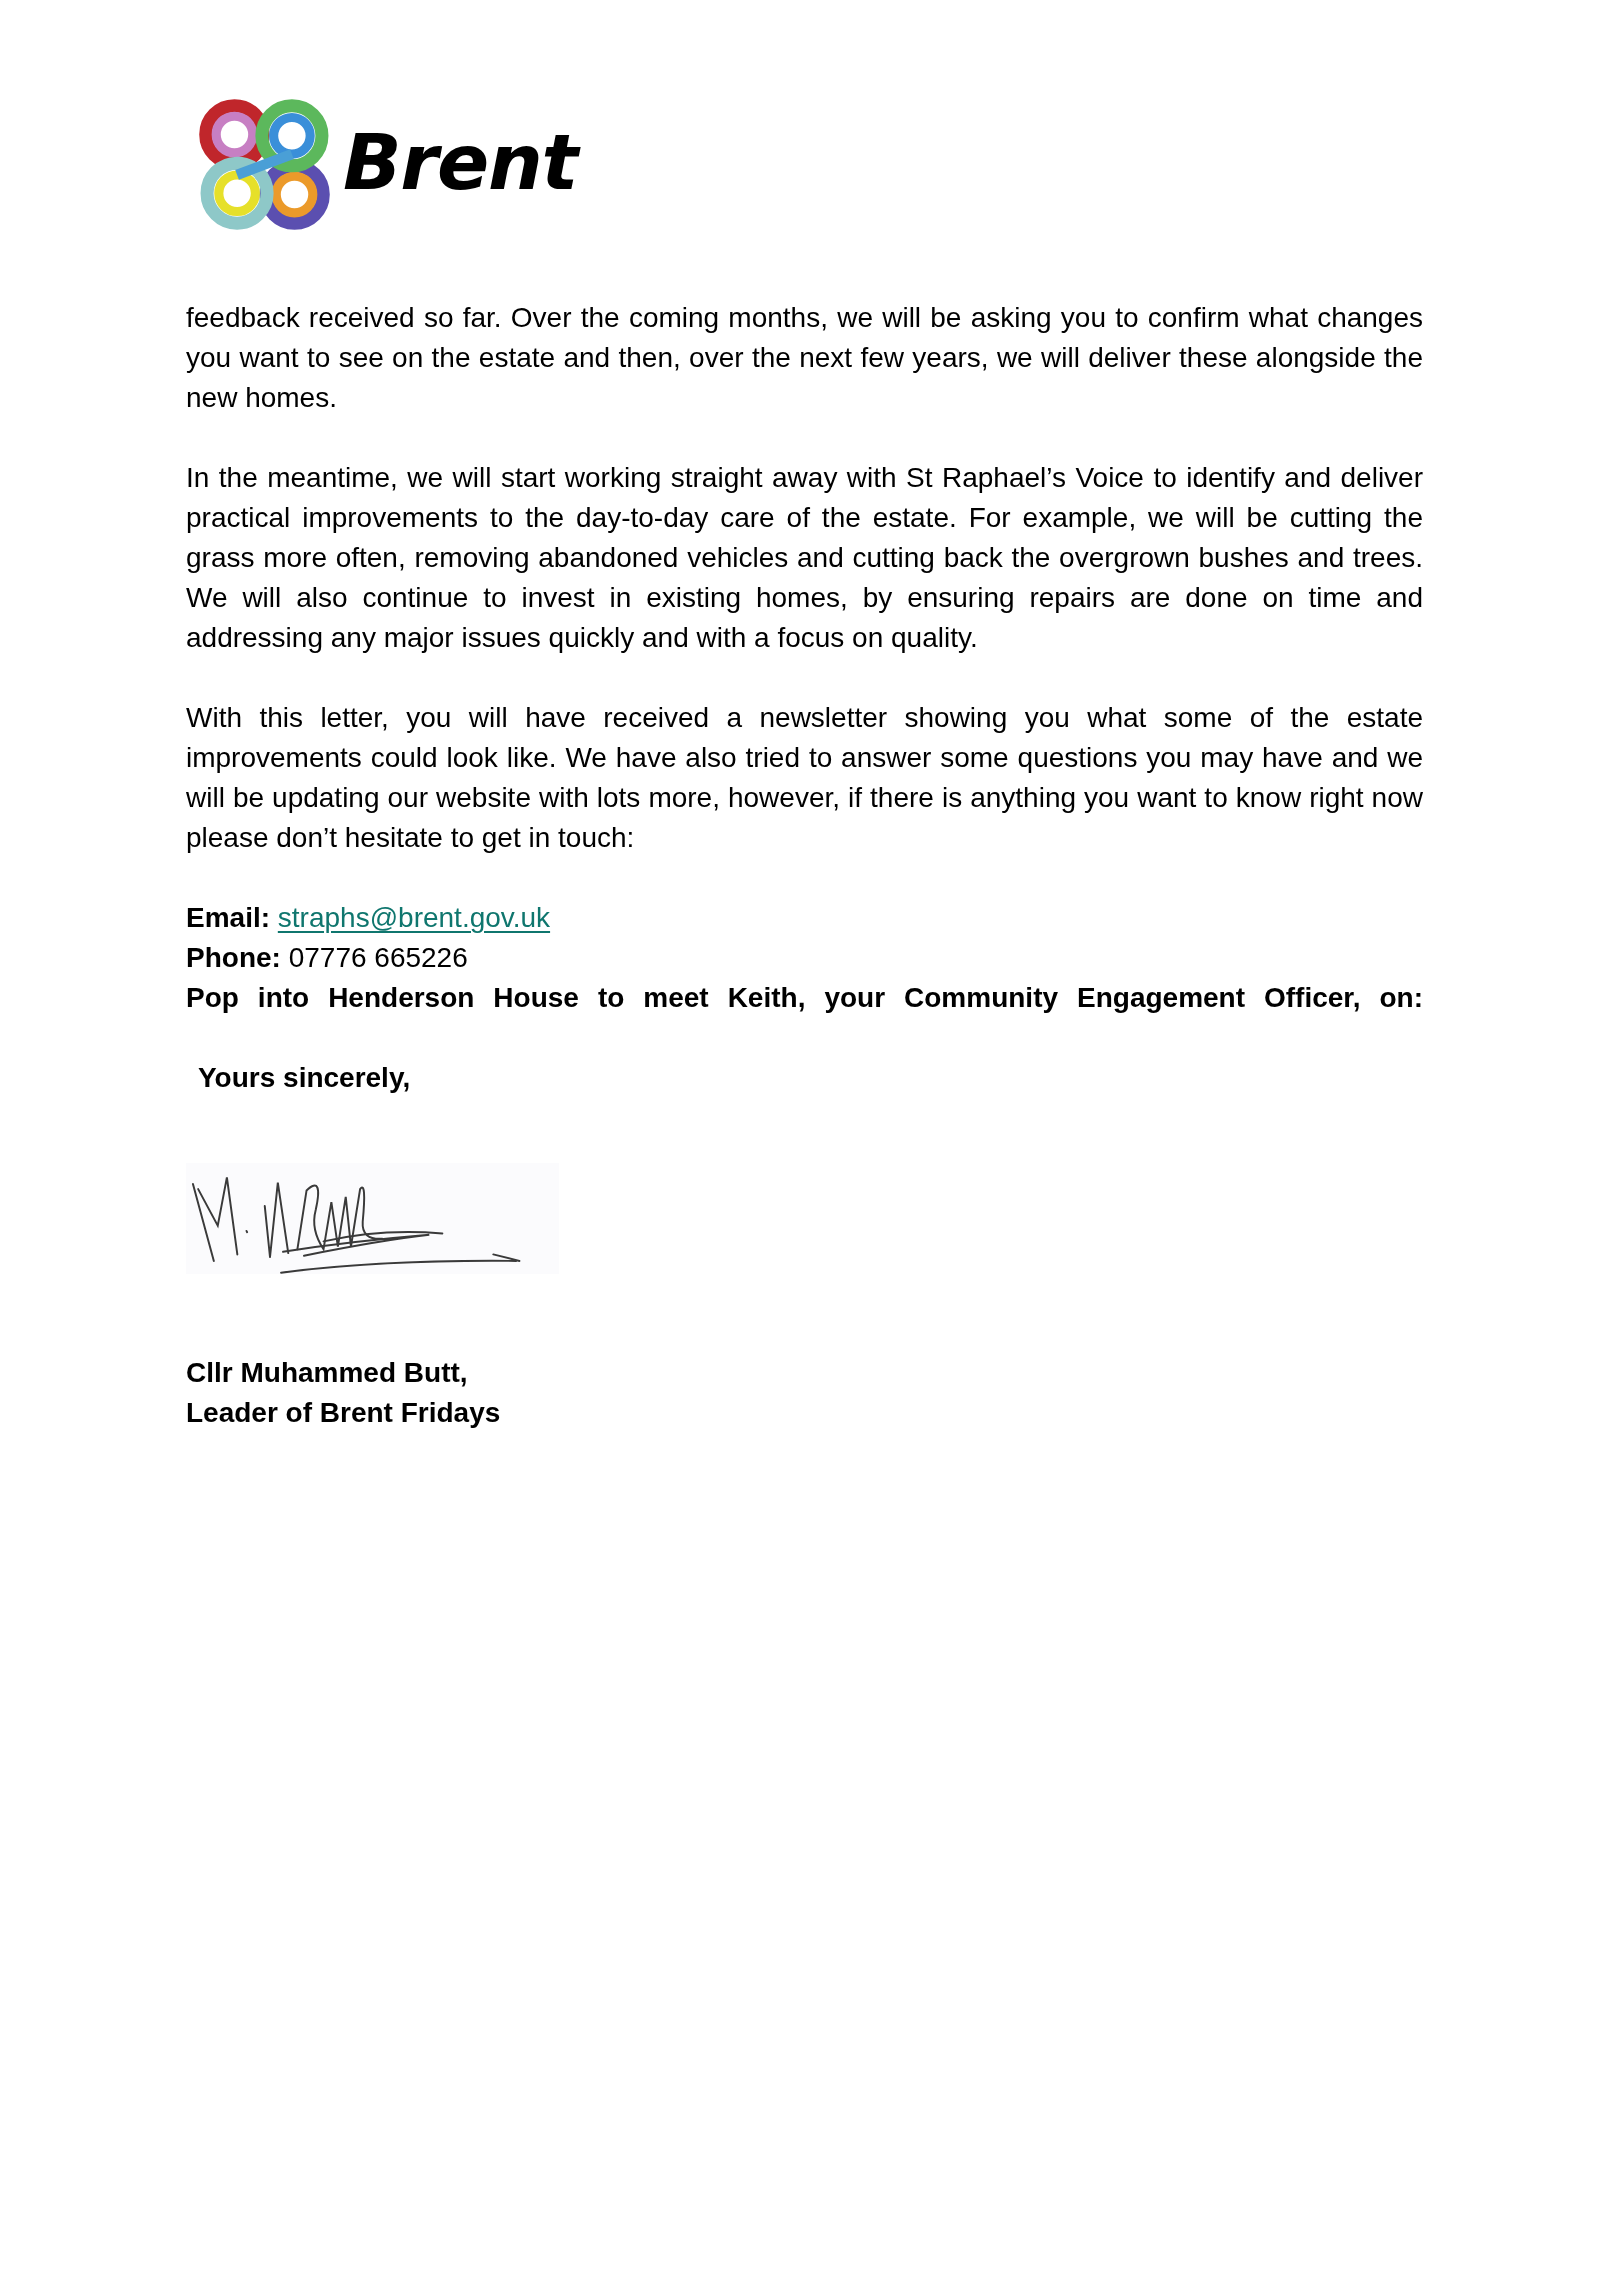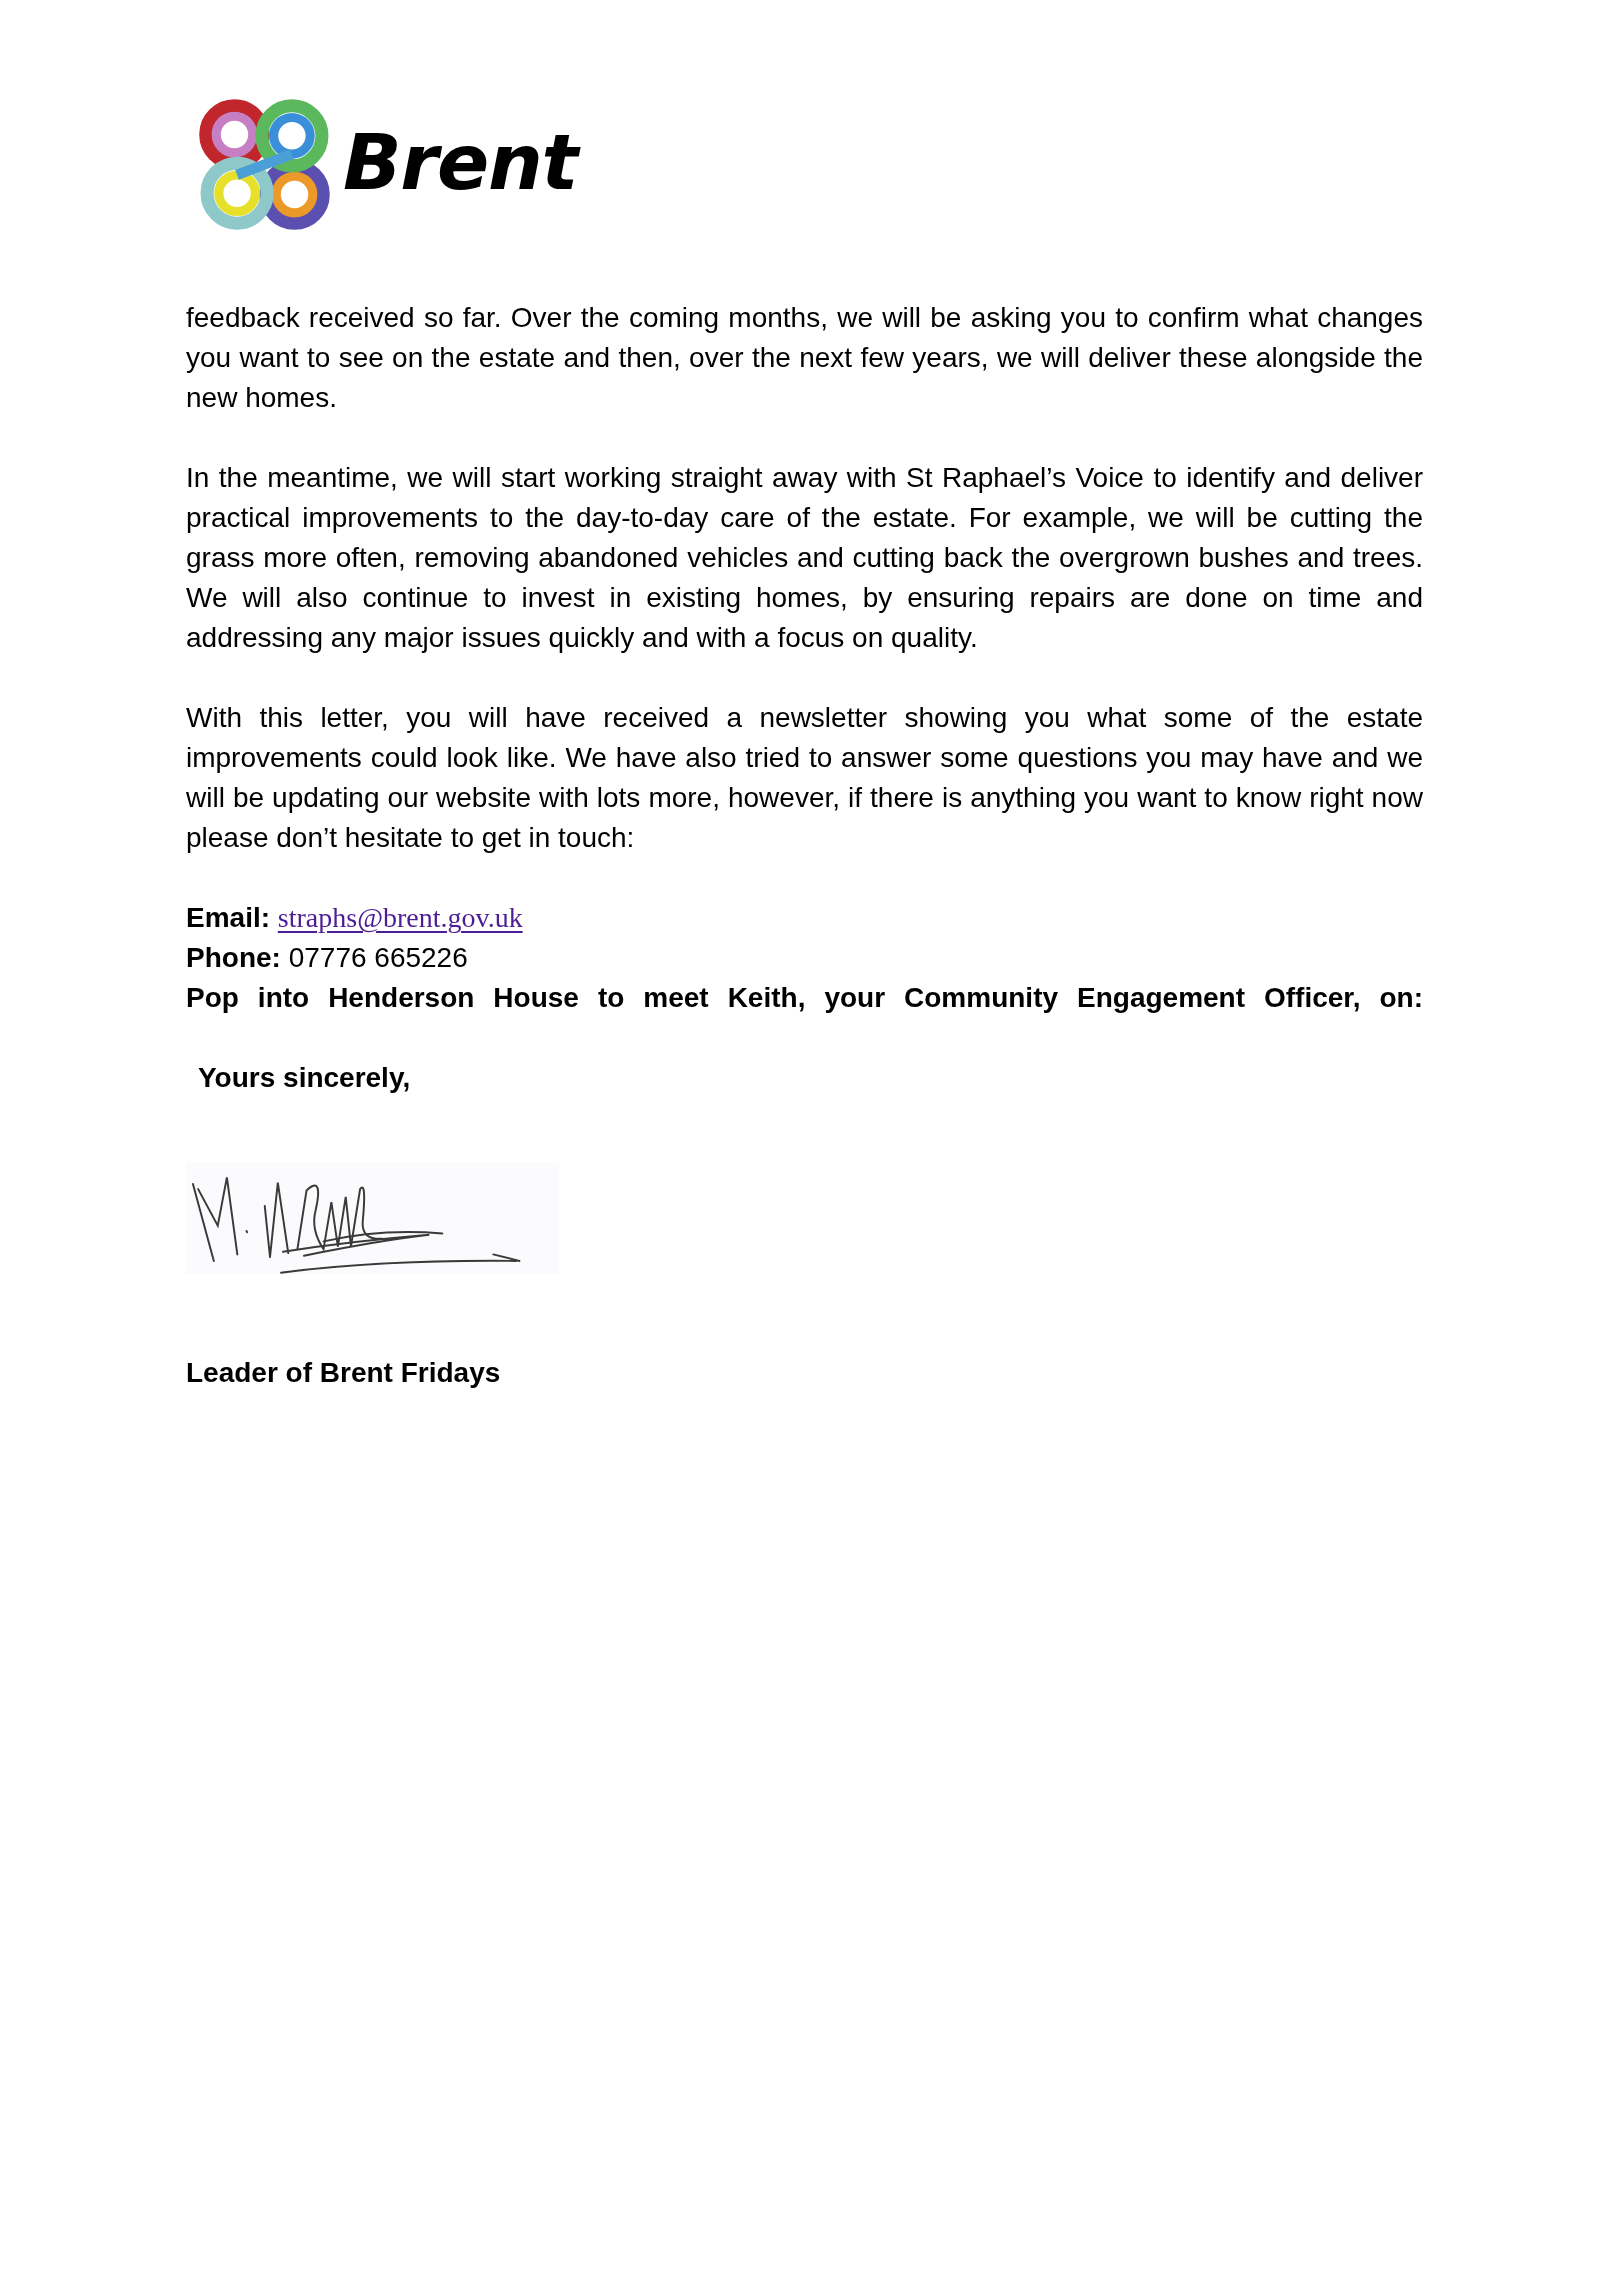--- a/index.html
+++ b/index.html
@@ -59,25 +59,24 @@
       display: block;
       white-space: nowrap;
     }
     .contact-line.justify {
       text-align: justify;
       text-align-last: justify;
       white-space: normal;
     }
     .bold { font-weight: bold; }
     a.email-link {
-      color: #4c1d95;
+      color: #0f766e;
       text-decoration: underline;
       text-decoration-thickness: 2px;
       text-underline-offset: 3.9px;
-      font-family: Liberation Serif, serif;
     }
     .closing {
       font-weight: bold;
       margin: 12px;
     }
     .signature {
       display: block;
       margin-top: 65px;
       width: 373px;
       height: 111px;
@@ -138,16 +137,17 @@
       <path d="M92 104 l1 2"></path>
       <path d="M120 66 L128 144 M128 144 L140 30 L156 138"></path>
       <path d="M170 132 L184 42 Q210 18 198 72 Q190 102 210 132 L222 60 L232 128 L244 52 L252 128 L266 40 Q276 26 270 90 Q268 118 300 116"></path>
       <path d="M148 136 Q250 120 372 110 Q300 118 180 142"></path>
       <path d="M145 168 Q300 148 505 150 M470 140 L510 150"></path>
       <path d="M210 120 Q300 100 392 108"></path>
     </g>
   </svg>
 
   <div class="signatory">
+    <span>Cllr Muhammed Butt,</span>
     <span>Leader of Brent Fridays</span>
   </div>
 </div>
 
 
 </body></html>

